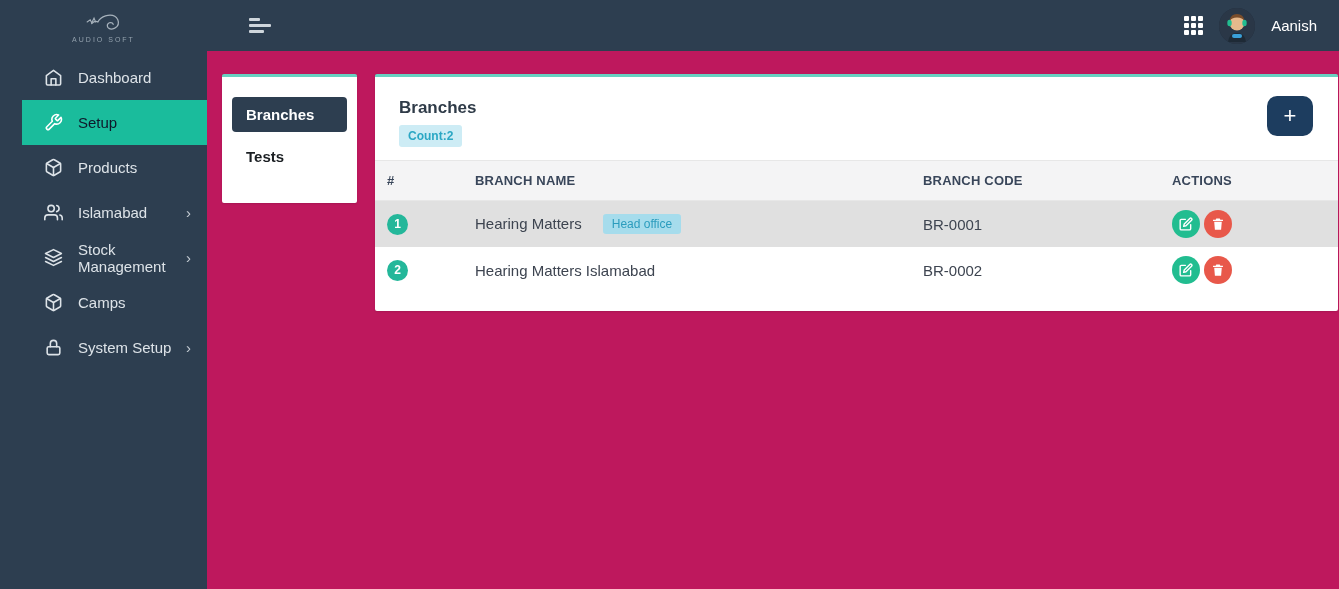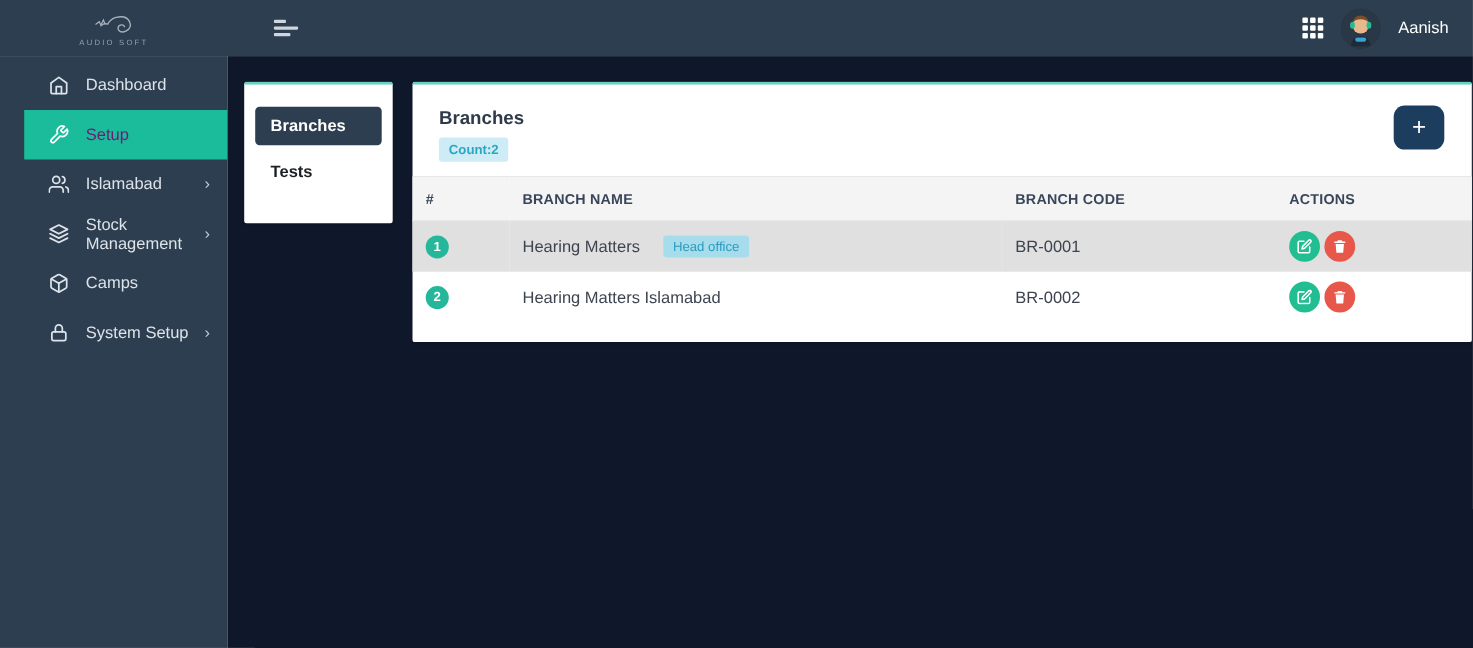--- a/index.html
+++ b/index.html
@@ -18,26 +18,26 @@
   .grid-icon { display:grid; grid-template-columns:repeat(3,5px); grid-template-rows:repeat(3,5px); gap:2px; cursor:pointer; }
   .grid-icon i { background:#fff; border-radius:1px; }
   .avatar { width:36px; height:36px; border-radius:50%; overflow:hidden; background:#22303f; flex:0 0 auto; }
   .user-name { color:#ffffff; font-size:15px; }
 
   
   .sidebar { position:absolute; left:0; top:51px; width:207px; height:538px; background:#2d3e50; padding-top:4px; }
   .side-item { display:flex; align-items:center; height:45px; padding:0 16px 0 22px; color:#dde3e8; font-size:15px; cursor:pointer;margin-left:22px; }
   .side-item .s-icon { width:19px; height:19px; margin-right:15px; display:inline-flex; flex:0 0 auto; }
   .side-item .s-icon svg { width:19px; height:19px; stroke:#dde3e8; fill:none; stroke-width:2; }
-  .side-item.active { background:#1abc9c; color:#701a75; }
+  .side-item.active { background:#1abc9c; color:#0f172a; }
   .side-item.active .s-icon svg { stroke:#ffffff; }
   .side-item .chev { margin-left:auto; font-size:15px; color:#c4ccd3; line-height:1; }
 
   
-  .content { position:absolute; left:207px; top:51px; width:1132px; height:538px; background:#0f172a; padding:23px 1px 0 15px; display:flex; align-items:flex-start; }
+  .content { position:absolute; left:207px; top:51px; width:1132px; height:538px; background:#be185d; padding:23px 1px 0 15px; display:flex; align-items:flex-start; }
 
   .subcard { width:135px; background:#ffffff; border-top:3px solid #68d1c1; border-radius:2px; box-shadow:0 1px 2px rgba(0,0,0,.12); padding:20px 10px 22px; flex:0 0 auto; }
   .subnav-item { font-size:15px; font-weight:600; color:#1b1f23; padding:9px 14px; margin-bottom:7px; border-radius:4px; cursor:pointer; }
   .subnav-item.active { background:#2d3e50; color:#ffffff; font-weight:700; }
 
   .maincard { flex:1; margin-left:18px; background:#ffffff; border-top:3px solid #68d1c1; border-radius:2px; box-shadow:0 1px 2px rgba(0,0,0,.12); padding-bottom:18px; }
   .card-head { position:relative; padding:21px 24px 13px; }
   .card-title { font-size:17px; font-weight:700; color:#2f3b48; }
   .count-badge { display:inline-block; margin-top:7px; background:#cdecf5; color:#2ba7c4; font-size:12px; font-weight:700; padding:4px 9px; border-radius:3px; }
   .add-btn { position:absolute; right:25px; top:19px; width:46px; height:40px; background:#1d3d5f; border:none; border-radius:10px; color:#ffffff; font-size:22px; line-height:1; cursor:pointer; }
@@ -106,20 +106,30 @@
       </span>
       <span>Dashboard</span>
     </div>
     <div class="side-item active">
       <span class="s-icon">
         <svg viewBox="0 0 24 24" stroke-linecap="round" stroke-linejoin="round">
           <path d="M14.7 6.3a1 1 0 0 0 0 1.4l1.6 1.6a1 1 0 0 0 1.4 0l3.77-3.77a6 6 0 0 1-7.94 7.94l-6.91 6.91a2.12 2.12 0 0 1-3-3l6.91-6.91a6 6 0 0 1 7.94-7.94l-3.76 3.76z"></path>
         </svg>
       </span>
       <span>Setup</span>
+    </div>
+    <div class="side-item">
+      <span class="s-icon">
+        <svg viewBox="0 0 24 24" stroke-linecap="round" stroke-linejoin="round">
+          <path d="M21 16V8a2 2 0 0 0-1-1.73l-7-4a2 2 0 0 0-2 0l-7 4A2 2 0 0 0 3 8v8a2 2 0 0 0 1 1.73l7 4a2 2 0 0 0 2 0l7-4A2 2 0 0 0 21 16z"></path>
+          <path d="M3.3 7 12 12l8.7-5"></path>
+          <path d="M12 22V12"></path>
+        </svg>
+      </span>
+      <span>Products</span>
     </div>
     <div class="side-item">
       <span class="s-icon">
         <svg viewBox="0 0 24 24" stroke-linecap="round" stroke-linejoin="round">
           <path d="M17 21v-2a4 4 0 0 0-4-4H5a4 4 0 0 0-4 4v2"></path>
           <circle cx="9" cy="7" r="4"></circle>
           <path d="M23 21v-2a4 4 0 0 0-3-3.87"></path>
           <path d="M16 3.13a4 4 0 0 1 0 7.75"></path>
         </svg>
       </span>

